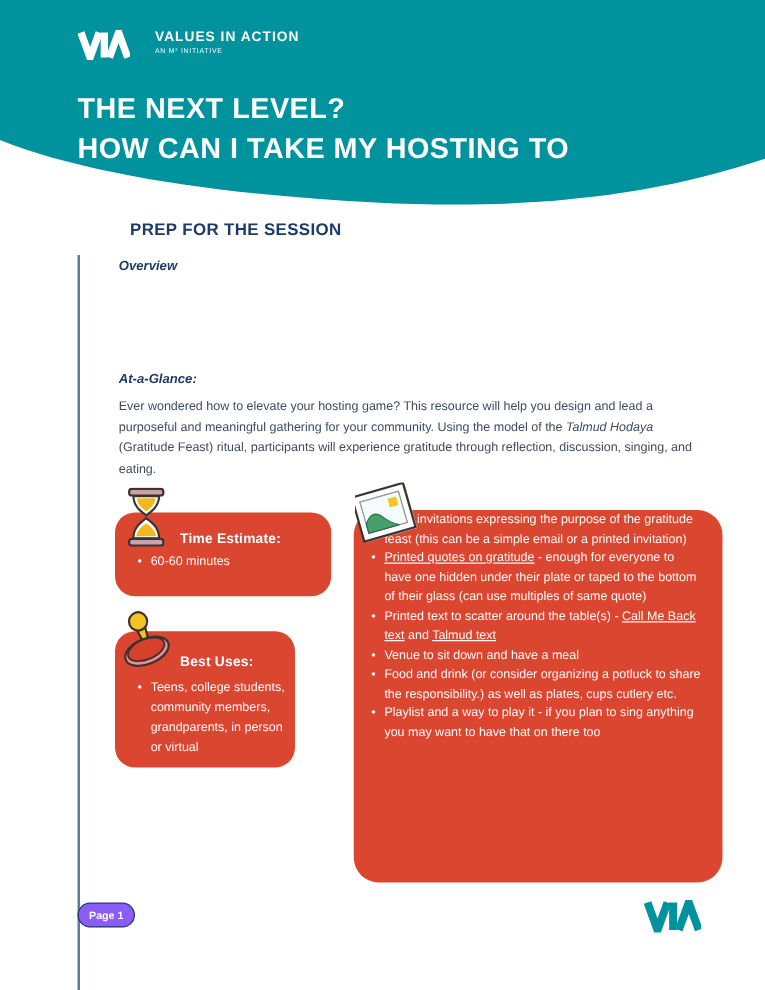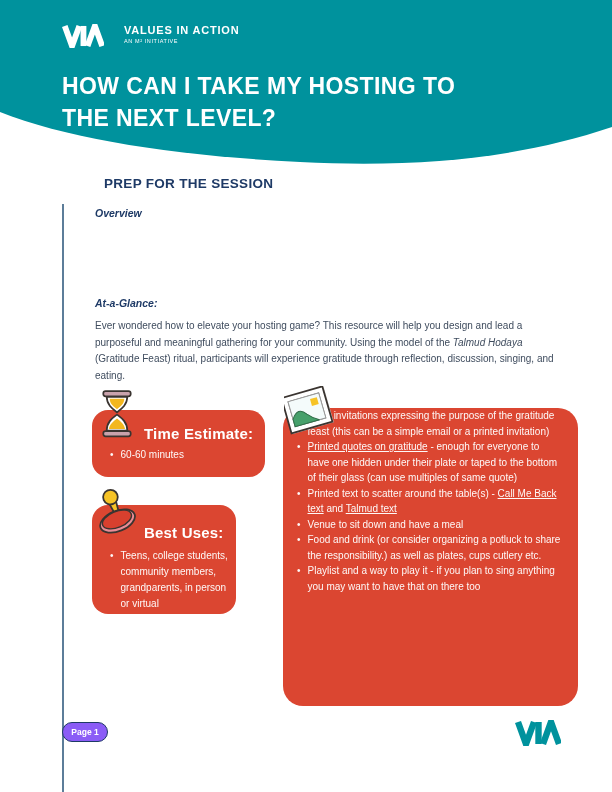--- a/index.html
+++ b/index.html
@@ -29,21 +29,21 @@
   .body-text { position: absolute; font-size: 10px; line-height: 16.5px; color: #3F4C5E; width: 460px; }
   .bt-overview { left: 95px; top: 228px; }
   .bt-glance   { left: 95px; top: 318px; }
 
   
   .card { position: absolute; background: #DB4631; border-radius: 16px; color: #fff; }
   .card-time { left: 92px; top: 410px; width: 173px; height: 67px; }
   .card-best { left: 92px; top: 505px; width: 144px; height: 109px; }
   .card-materials { left: 283px; top: 408px; width: 295px; height: 298px; border-radius: 20px; }
 
-  .card-heading { font-weight: bold; font-size: 15px; letter-spacing: 0.2px; }
+  .card-heading { font-weight: bold; font-size: 11px; letter-spacing: 0.2px; }
   .card-time .card-heading { margin: 15px 10px 5px 52px; }
   .card-best .card-heading { margin: 19px 10px 7px 52px; }
   .card-materials .card-heading { margin: 18px 10px 9px 48px; font-size: 11.5px; }
 
   .bullet-list { font-size: 10px; }
   .card-time .bullet-list { padding: 0 8px 0 18px; line-height: 15px; }
   .card-best .bullet-list { padding: 0 8px 0 18px; line-height: 16px; }
   .card-materials .bullet-list { padding: 0 16px 0 14px; line-height: 15.5px; }
   .bullet-item { display: flex; gap: 7px; color: rgba(255,255,255,0.96); }
   .bullet-item .dot { flex: 0 0 auto; }
@@ -81,22 +81,22 @@
         <path d="M28,23 L36,1 L44,23"></path>
       </g>
     </svg>
     <div class="logo-text">
       <div class="l1">VALUES IN ACTION</div>
       <div class="l2">AN M² INITIATIVE</div>
     </div>
   </div>
 
   <h1 class="page-title">
+    <span style="display:block">THE NEXT LEVEL?</span>
     <span style="display:block">HOW CAN I TAKE MY HOSTING TO</span>
-    <span style="display:block">THE NEXT LEVEL?</span>
   </h1>
 
   <h2 class="section-title">PREP FOR THE SESSION</h2>
 
   <div class="vline"></div>
 
   <div class="para-head ph-overview">Overview</div>
 
   <div class="para-head ph-glance">At-a-Glance:</div>
   <p class="body-text bt-glance"><span>Ever wondered how to elevate your hosting game? This resource will help you design and lead a purposeful and meaningful gathering for your community. Using the model of the </span><span class="i">Talmud Hodaya</span><span> (Gratitude Feast) ritual, participants will experience gratitude through reflection, discussion, singing, and eating.</span></p>

